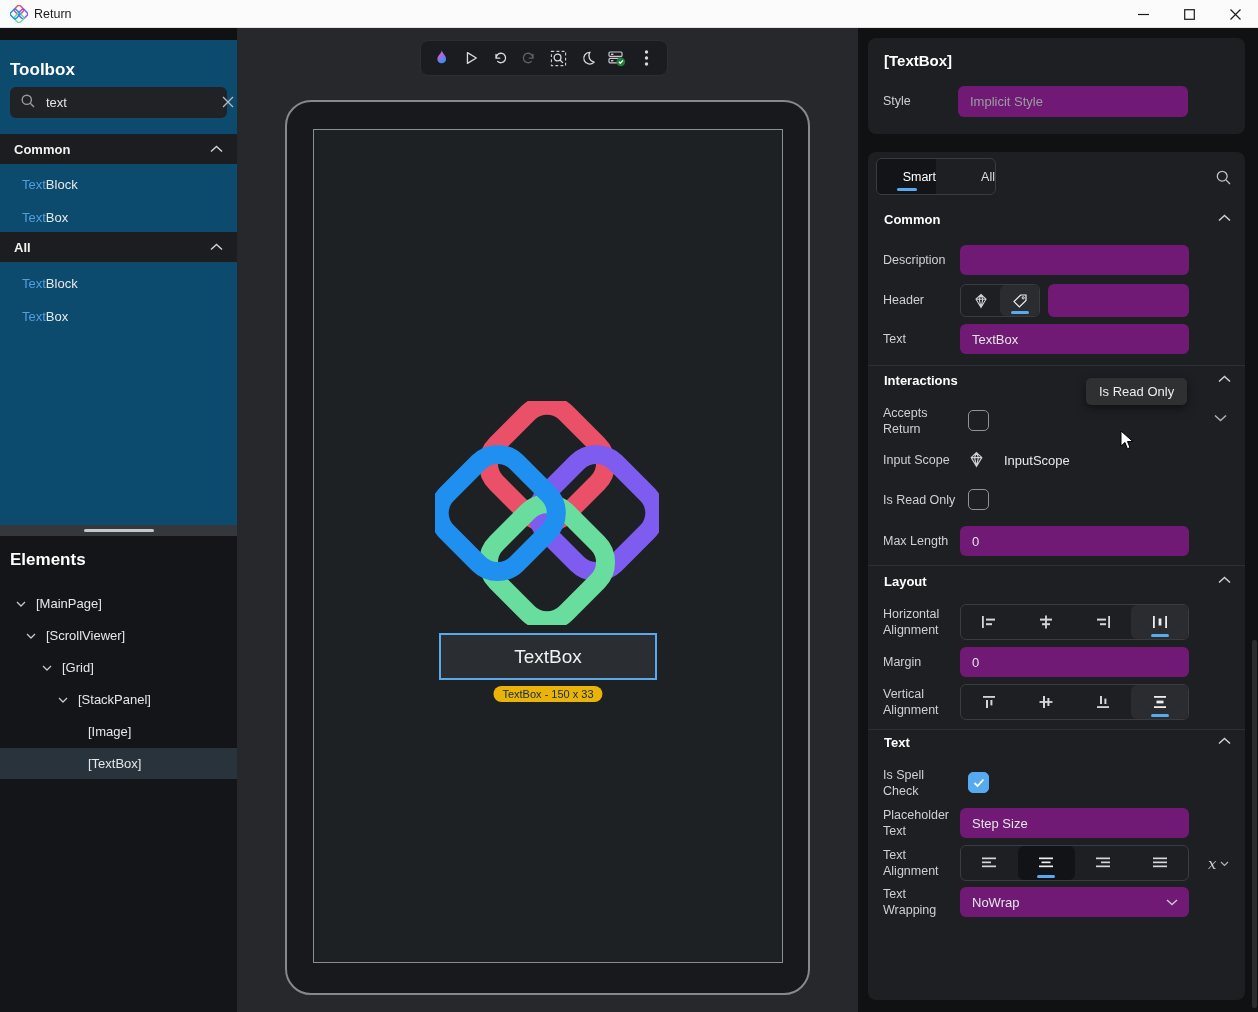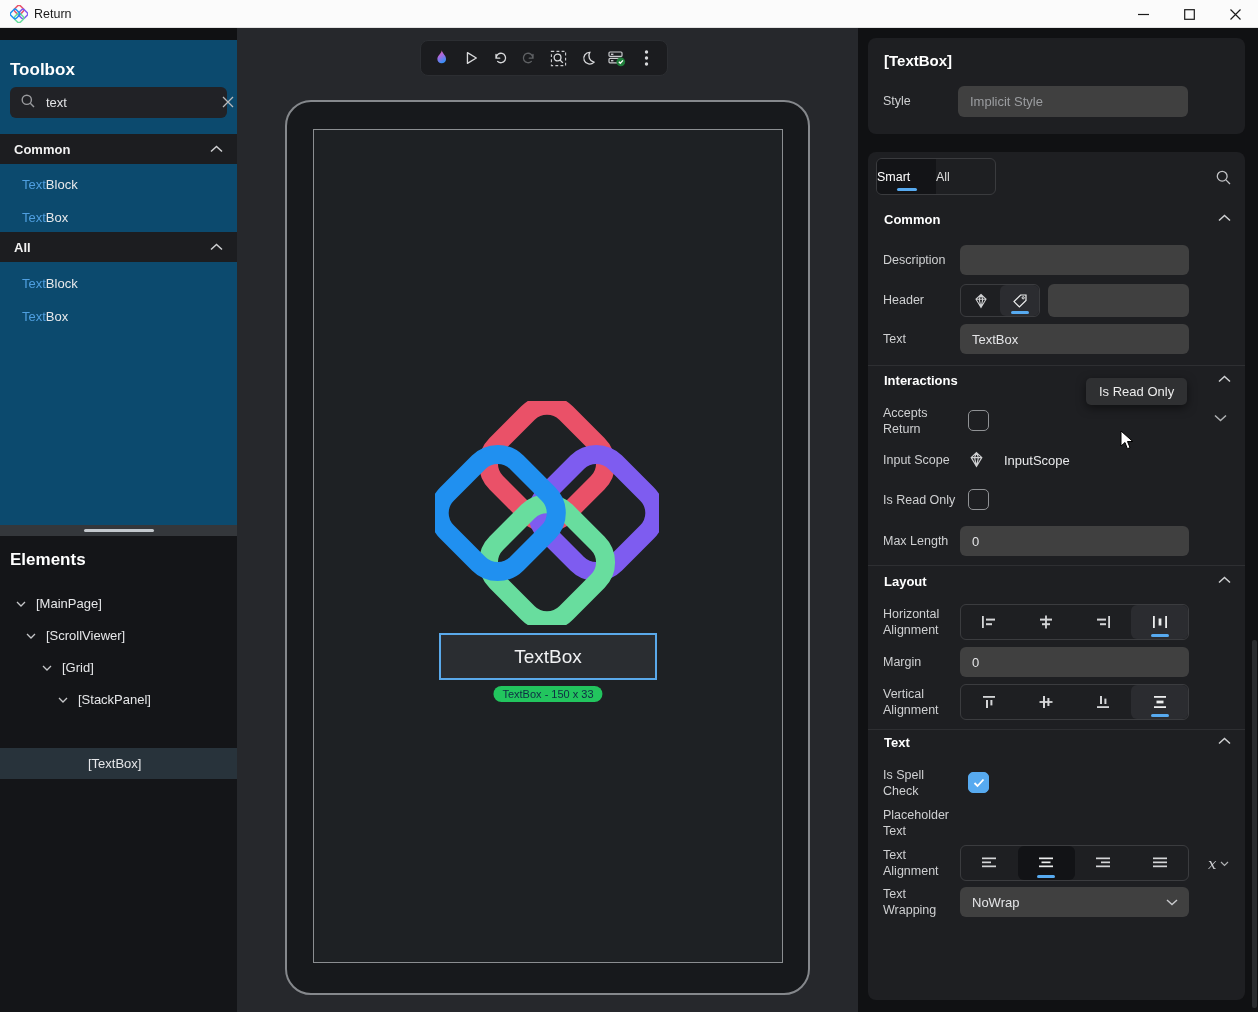--- a/index.html
+++ b/index.html
@@ -50,34 +50,34 @@
 
   
   .device { left:48px; top:72px; width:525px; height:895px; background:#17191c;
     border:2px solid #85888c; border-radius:26px; }
   .screen { position:absolute; left:26px; top:27px; width:470px; height:834px;
     background:#1e2124; border:1px solid #8b8e91; }
   .canvas-textbox { position:absolute; left:125px; top:503px; width:218px; height:47px;
     background:#2a2d31; border:2px solid #5aa9ea; display:flex; align-items:center;
     justify-content:center; color:#f0f1f3; font-size:19px; }
   .sel-badge { position:absolute; top:556px; left:50%; transform:translateX(-50%);
-    background:#22c55e; color:#0f2c44; font-size:11px; padding:2px 9px; border-radius:9px;
+    background:#eab308; color:#0f2c44; font-size:11px; padding:2px 9px; border-radius:9px;
     white-space:nowrap; }
 
   
   .card { position:absolute; background:#1e1f22; border-radius:8px; }
   .props-title { position:absolute; left:16px; top:14px; font-size:15px; font-weight:bold; color:#ffffff; }
   .row-label { position:absolute; left:15px; width:74px; font-size:12.5px; color:#cfd0d2;
     line-height:1.3; transform:translateY(-50%); }
-  .field { position:absolute; background:#404040; border-radius:6px; color:#e4e5e7;
+  .field { position:absolute; background:#701a75; border-radius:6px; color:#e4e5e7;
     font-size:13px; display:flex; align-items:center; padding-left:12px; }
   .field.placeholder { color:#9b9da0; }
   .tab-group { position:absolute; left:8px; top:6px; width:120px; height:37px;
     border:1px solid #3a3b3e; border-radius:6px; display:flex; overflow:hidden; }
-  .tab { flex:1; display:flex; align-items:center; justify-content:flex-start; font-size:12.5px;
+  .tab { flex:1; display:flex; align-items:center; justify-content:flex-end; font-size:12.5px;
     color:#dddddd; position:relative; }
   .tab.active { background:#131417; color:#ffffff; }
   .tab .tab-underline { position:absolute; bottom:3px; left:50%; transform:translateX(-50%);
     width:20px; height:3px; border-radius:2px; background:#57aaf0; }
   .section-header { position:absolute; left:16px; font-size:13px; font-weight:bold;
     color:#ffffff; transform:translateY(-50%); }
   .sec-chev { position:absolute; left:350px; width:13px; height:8px; }
   .divider { position:absolute; left:0; width:377px; height:1px; background:#2e2f32; }
   .seg-group { position:absolute; left:92px; width:229px; height:36px;
     border:1px solid #3b3c3f; border-radius:6px; display:flex; }
@@ -228,20 +228,23 @@
         <span>[ScrollViewer]</span>
       </div>
       <div class="tree-row" style="top:148px;padding-left:58px">
         <span class="tree-chev">
             <svg width="10" height="6" viewBox="0 0 10 6">
               <polyline points="1,1 5,5 9,1" fill="none" stroke="#c6c7c9" stroke-width="1.3"></polyline>
             </svg>
           </span>
         <span>[StackPanel]</span>
       </div>
+      <div class="tree-row" style="top:180px;padding-left:88px">
+        <span>[Image]</span>
+      </div>
       <div class="tree-row selected" style="top:212px;padding-left:88px">
         <span>[TextBox]</span>
       </div>
     </div>
   </div>
 
   <div class="abs canvas">
 
     <div class="abs float-toolbar">
       <span class="tool-icon">
@@ -475,20 +478,21 @@
         </svg>
 
       <div class="row-label" style="top:631px">Is Spell Check</div>
       <div class="checkbox checked" style="top:620px">
         <svg width="12" height="10" viewBox="0 0 12 10">
             <polyline points="1.5,5 4.5,8 10.5,1.5" fill="none" stroke="#ffffff" stroke-width="1.8"></polyline>
           </svg>
       </div>
 
       <div class="row-label" style="top:671px">Placeholder Text</div>
+      <div class="field" style="left:92px;top:656px;width:229px;height:30px">Step Size</div>
 
       <div class="row-label" style="top:711px">Text Alignment</div>
       <div class="seg-group" style="top:693px">
         <div class="seg">
           <svg width="16" height="14" viewBox="0 0 16 14">
               <rect x="1" y="1.5" width="14" height="1.7" fill="#d4d5d7"></rect>
               <rect x="1" y="5.5" width="9" height="1.7" fill="#d4d5d7"></rect>
               <rect x="1" y="9.5" width="14" height="1.7" fill="#d4d5d7"></rect>
             </svg>
         </div>

